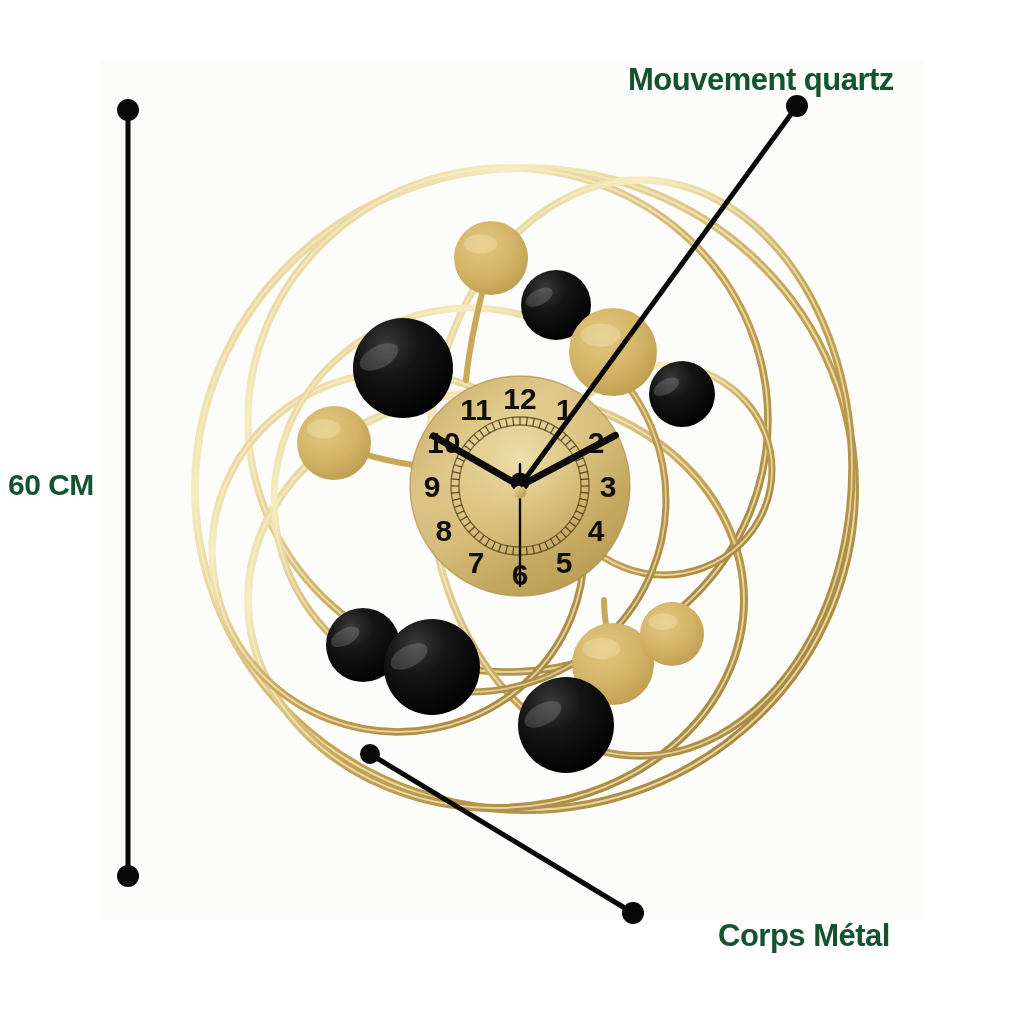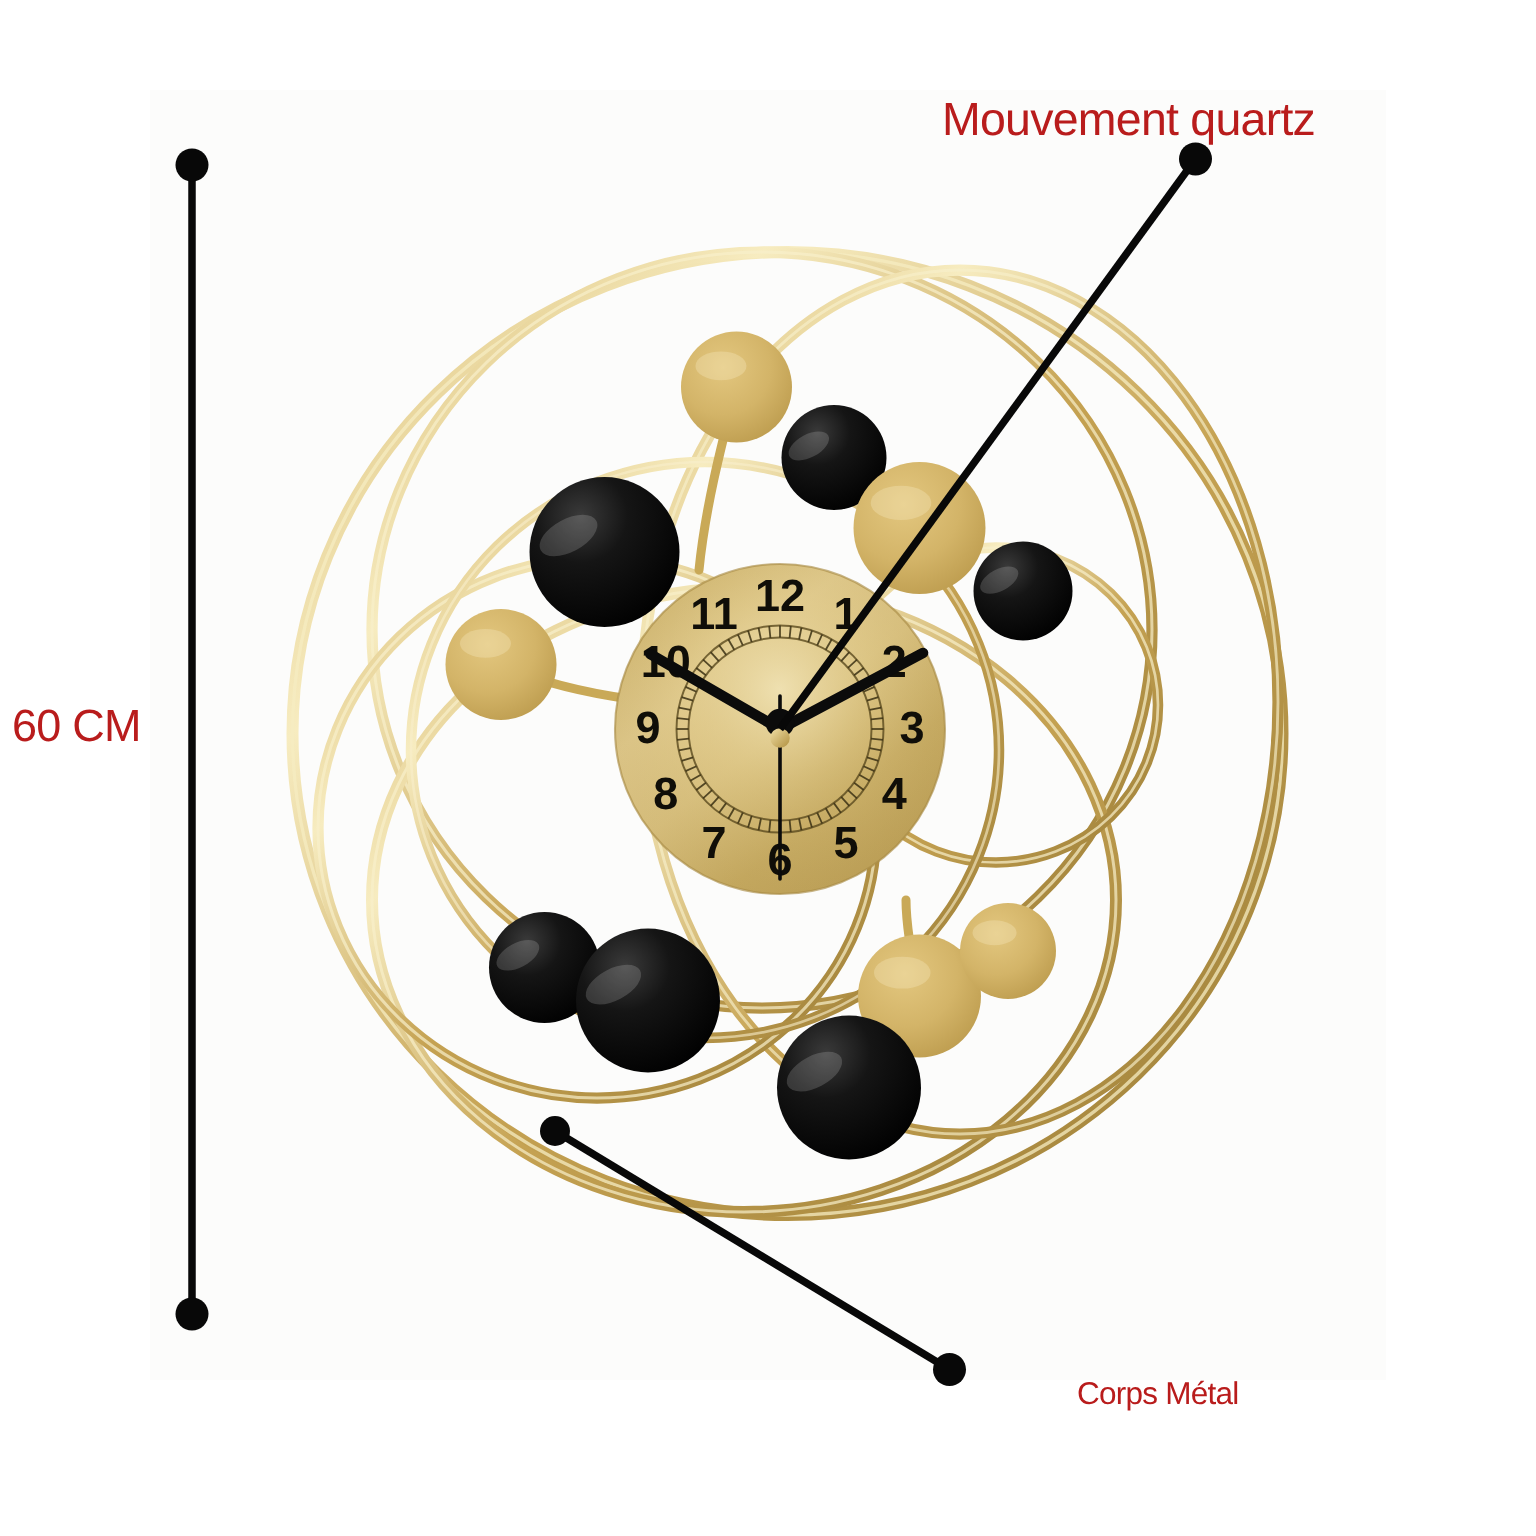--- a/index.html
+++ b/index.html
@@ -21,34 +21,34 @@
     top: 60px;
     width: 824px;
     height: 860px;
     background: #fcfcfb;
   }
 
   
   .callout-label {
     position: absolute;
     font-family: "Liberation Sans", sans-serif;
-    font-weight: normal;
-    color: #b91c1c;
+    font-weight: bold;
+    color: #14532d;
     letter-spacing: -0.5px;
     white-space: nowrap;
   }
   #label-quartz {
     left: 628px;
     top: 62px;
     font-size: 31px;
   }
   #label-corps {
     left: 718px;
     top: 918px;
-    font-size: 21px;
+    font-size: 31px;
   }
   #label-dimension {
     left: 8px;
     top: 468px;
     font-size: 30px;
     text-align: right;
   }
 
   
   #overlay {

